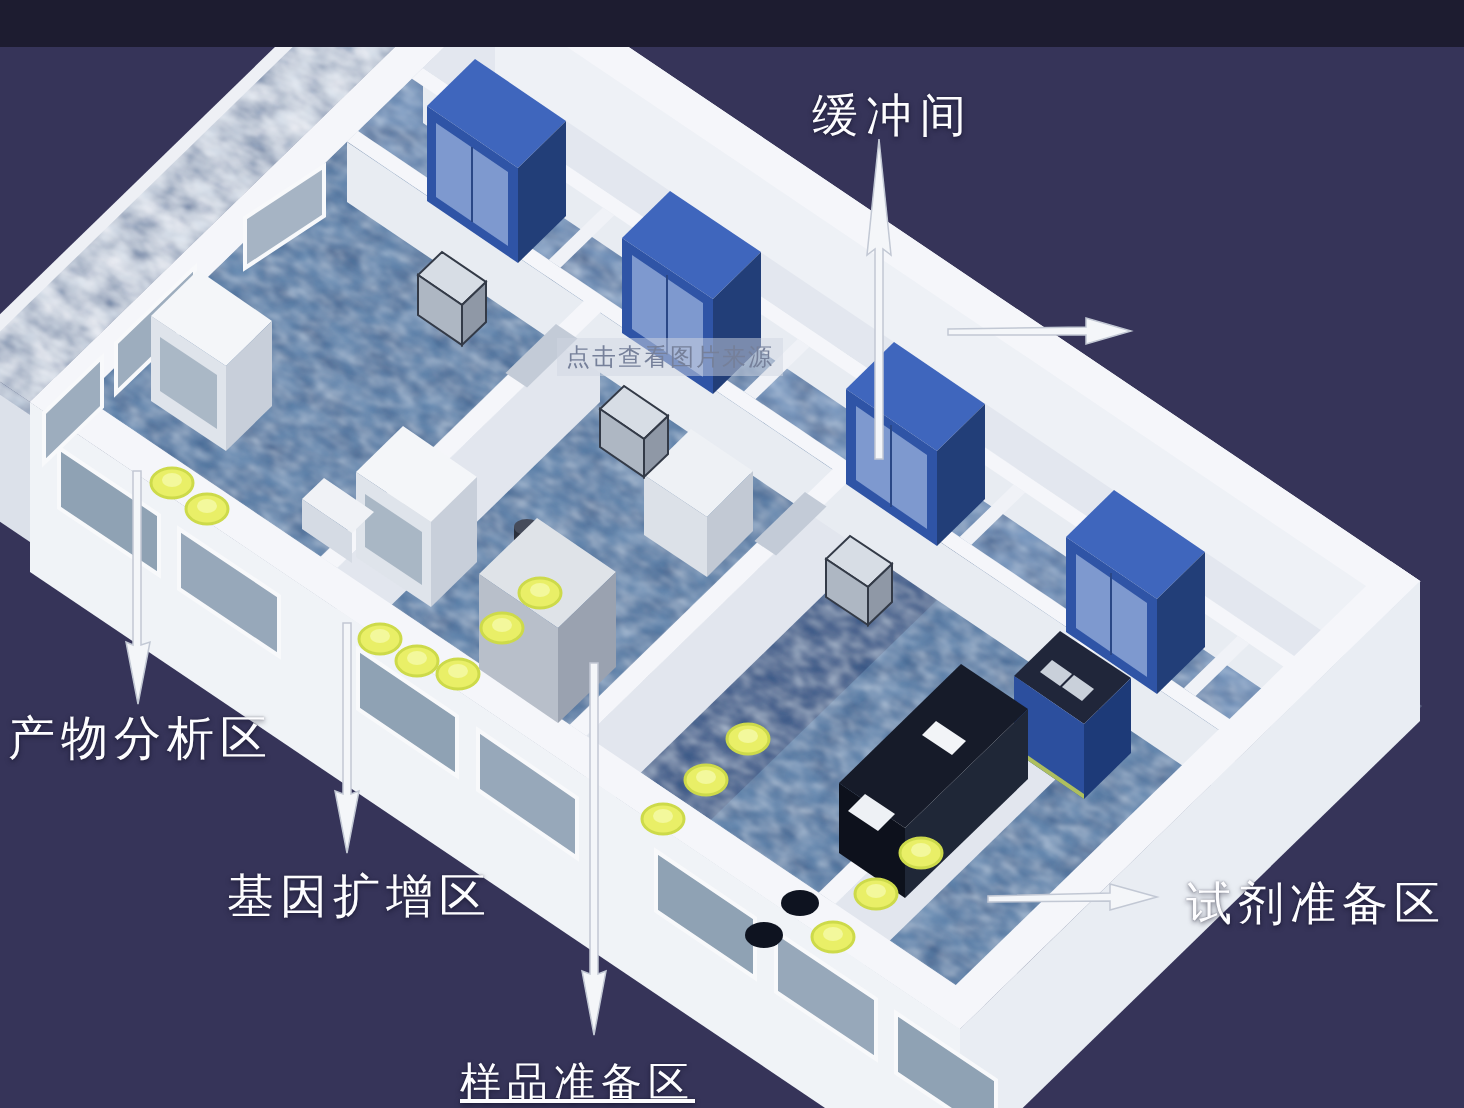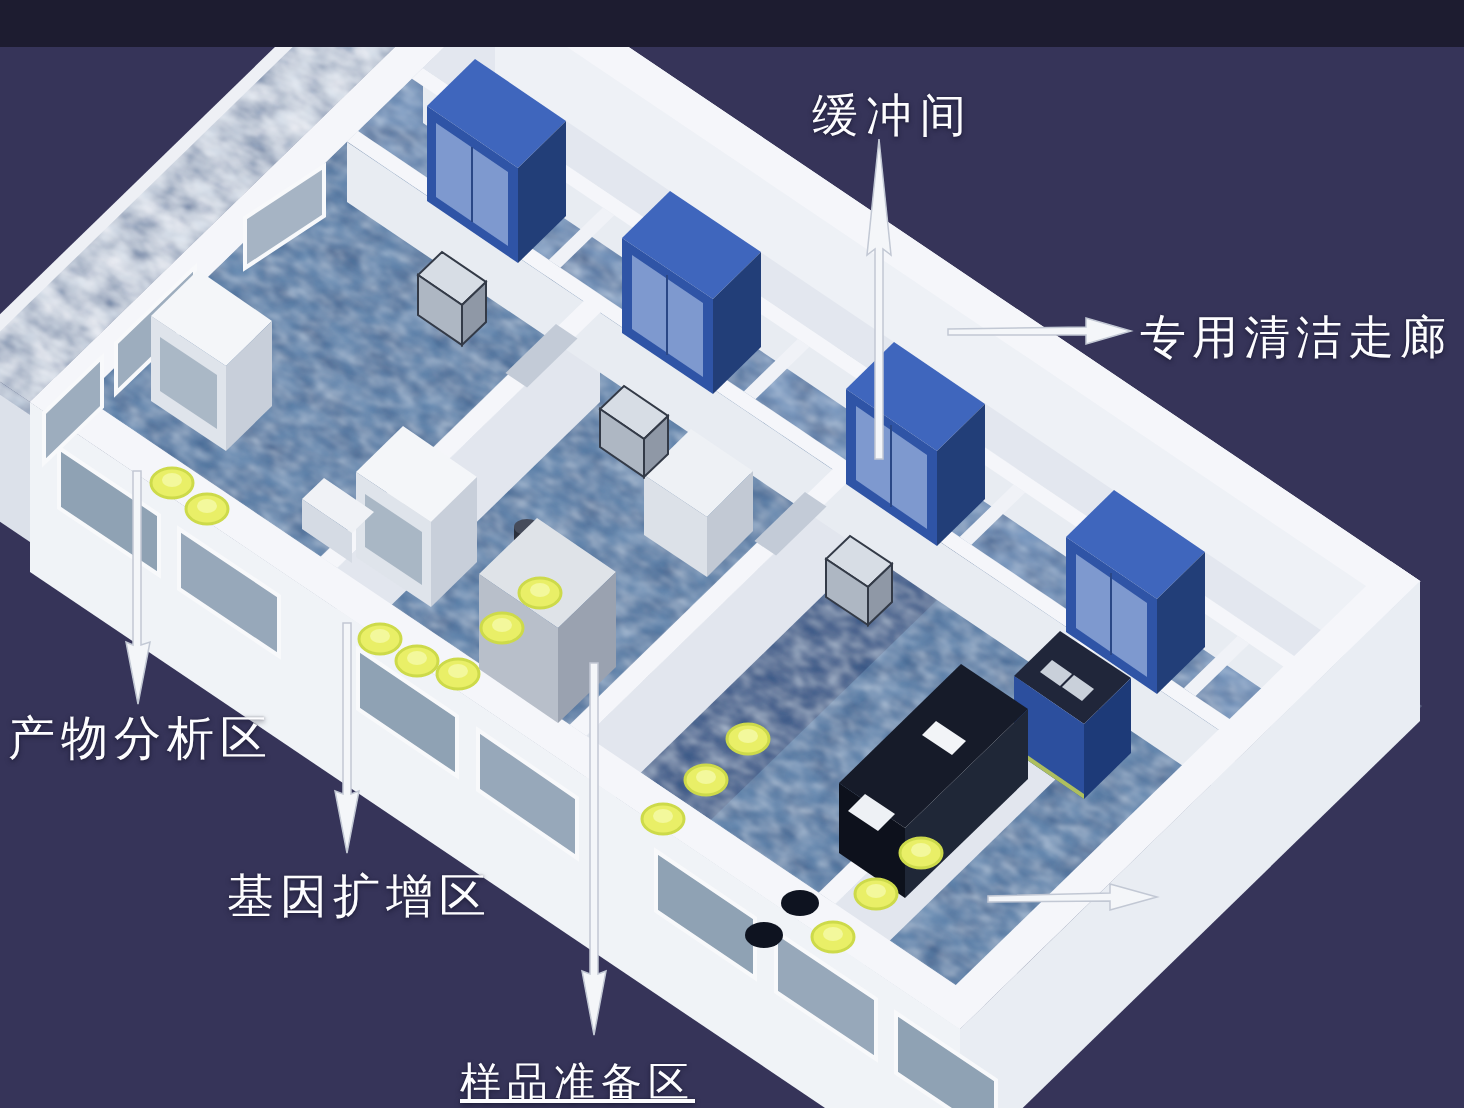--- a/index.html
+++ b/index.html
@@ -273,17 +273,18 @@
     <polygon points="879,92 891,208 883,202 883,412 875,412 875,202 867,208"></polygon>
     <polygon points="948,282 1086,280 1086,271 1131,284 1086,297 1086,288 948,288"></polygon>
     <polygon points="133,424 141,424 141,598 150,595 138,657 126,595 133,598"></polygon>
     <polygon points="343,576 351,576 351,747 359,744 347,806 335,744 343,747"></polygon>
     <polygon points="590,616 598,616 598,927 606,924 594,988 582,924 590,927"></polygon>
     <polygon points="988,849 1110,846 1110,837 1157,850 1110,863 1110,854 988,855"></polygon>
   </g>
 </svg>
 
 <div class="lbl lbl-buffer">缓冲间</div>
-<div class="lbl lbl-corridor">专用清洁走廊</div>
 <div class="lbl lbl-product">产物分析区</div>
 <div class="lbl lbl-gene">基因扩增区</div>
 <div class="lbl lbl-sample">样品准备区</div>
+<div class="lbl lbl-reagent">试剂准备区</div>
+<div class="watermark">点击查看图片来源</div>
 </div>
 
 </body></html>

